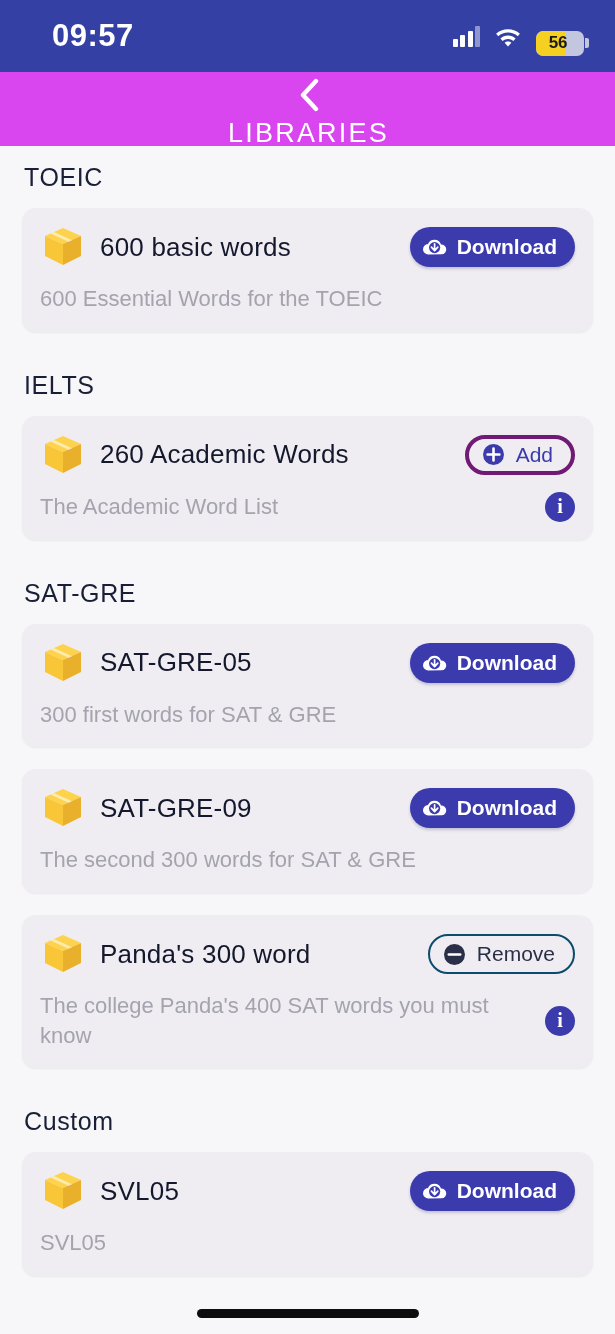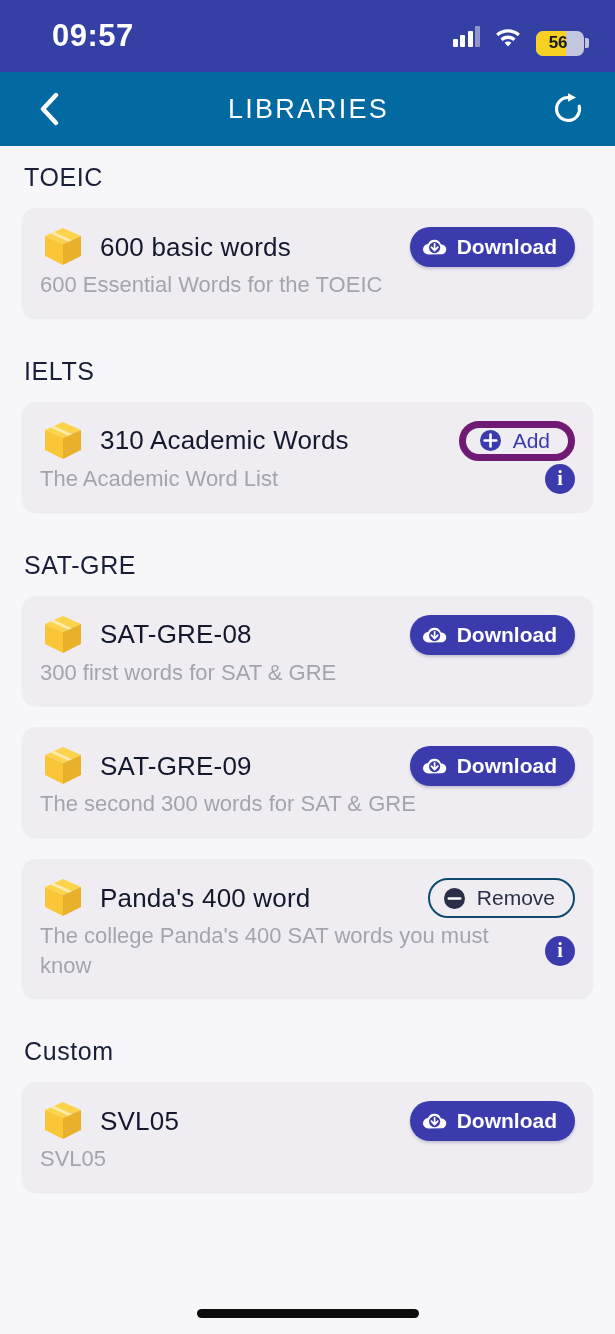--- a/index.html
+++ b/index.html
@@ -41,23 +41,24 @@
     padding-right:4px;
   }
   .batt-tip{
     width:4px; height:10px; background:#c2c6de;
     border-radius:0 2px 2px 0; margin-left:1px;
   }
   .batt-wrap{ display:flex; align-items:center;margin-top:14px; }
 
   
   .appbar{
-    height:74px; background:#0369a1;
+    height:74px; background:#d946ef;
     display:flex; align-items:center; justify-content:space-between;
     padding:0 24px 0 26px;
+    flex-direction:column;
   }
   .appbar-title{
     color:#fff; font-size:27px; font-weight:500;
     letter-spacing:2.2px; flex:1; text-align:center;
   }
   .iconbtn{
     width:46px; height:46px; display:flex; align-items:center; justify-content:center;
     flex:0 0 46px;
   }
 
@@ -80,36 +81,36 @@
   }
   .card-top{ display:flex; align-items:center; gap:14px; }
   .boxicon{ flex:0 0 46px; width:46px; height:46px; }
   .card-title{
     font-size:26px; color:#14182c; font-weight:400;
     flex:1; letter-spacing:.2px; white-space:nowrap;
     overflow:hidden; text-overflow:ellipsis;
   }
   .card-bottom{
     display:flex; align-items:center; justify-content:space-between;
-    gap:12px; min-height:28px;
+    gap:12px; margin-top:14px; min-height:28px;
   }
   .card-desc{
     font-size:22px; color:#a4a4ae; line-height:1.35;
     flex:1; font-weight:400;
   }
 
   
   .btn{
     display:inline-flex; align-items:center; gap:10px;
     border-radius:22px; height:40px; padding:0 18px 0 12px;
     font-size:21px; font-weight:bold; white-space:nowrap;
     flex:0 0 auto;
   }
   .btn-download{ background:#3b3bad; color:#fff; box-shadow:0 2px 3px rgba(40,40,90,.22); }
-  .btn-add{ background:transparent; color:#3b3bad; border:7px solid #701a75; font-weight:500;text-align:center; }
+  .btn-add{ background:transparent; color:#3b3bad; border:4px solid #701a75; font-weight:500;text-align:center; }
   .btn-remove{ background:transparent; color:#2a2f47; border:2px solid #0c4a6e; font-weight:500; }
   .btn .glyph{ flex:0 0 auto; display:flex; align-items:center; }
 
   .info-icon{
     flex:0 0 30px; width:30px; height:30px; border-radius:50%;
     background:#3b3bad; color:#fff;
     display:flex; align-items:center; justify-content:center;
     font-size:20px; font-weight:bold; font-family:"Liberation Serif", serif;
   }
 
@@ -197,21 +198,21 @@
   <div class="card">
     <div class="card-top">
       <span class="boxicon">
         <svg width="46" height="46" viewBox="0 0 46 46">
           <path d="M23 4 L41 12 L23 20 L5 12 Z" fill="#fdd34e"></path>
           <path d="M5 12 L23 20 L23 41 L5 32 Z" fill="#f9c638"></path>
           <path d="M41 12 L23 20 L23 41 L41 32 Z" fill="#e9b02b"></path>
           <path d="M14 8 L32 16.2 L28.5 17.8 L10.6 9.6 Z" fill="#fff" opacity=".55"></path>
         </svg>
       </span>
-      <span class="card-title">310 Academic Words</span>
+      <span class="card-title">260 Academic Words</span>
       <span class="btn btn-add">
         <span class="glyph">
           <svg width="25" height="25" viewBox="0 0 25 25">
             <circle cx="12.5" cy="12.5" r="10.5" fill="#3b3bad"></circle>
             <path d="M12.5 6.6 L12.5 18.4 M6.6 12.5 L18.4 12.5" stroke="#fff" stroke-width="2.6" stroke-linecap="round"></path>
           </svg>
         </span>
         <span>Add</span>
       </span>
     </div>
@@ -228,21 +229,21 @@
   <div class="card">
     <div class="card-top">
       <span class="boxicon">
         <svg width="46" height="46" viewBox="0 0 46 46">
           <path d="M23 4 L41 12 L23 20 L5 12 Z" fill="#fdd34e"></path>
           <path d="M5 12 L23 20 L23 41 L5 32 Z" fill="#f9c638"></path>
           <path d="M41 12 L23 20 L23 41 L41 32 Z" fill="#e9b02b"></path>
           <path d="M14 8 L32 16.2 L28.5 17.8 L10.6 9.6 Z" fill="#fff" opacity=".55"></path>
         </svg>
       </span>
-      <span class="card-title">SAT-GRE-08</span>
+      <span class="card-title">SAT-GRE-05</span>
       <span class="btn btn-download">
         <span class="glyph">
           <svg width="25" height="22" viewBox="0 0 25 22">
             <path d="M6.4 18.5a5.2 5.2 0 0 1-.4-10.4A6.9 6.9 0 0 1 19 8.4a4.9 4.9 0 0 1 .6 9.9z" fill="#fff"></path>
             <circle cx="12.6" cy="11.6" r="5.6" fill="#3b3bad"></circle>
             <path d="M12.6 7.8 L12.6 13.8 M9.4 11.2 L12.6 14.6 L15.8 11.2" stroke="#fff" stroke-width="1.7" fill="none" stroke-linecap="round" stroke-linejoin="round"></path>
           </svg>
         </span>
         <span>Download</span>
       </span>
@@ -282,21 +283,21 @@
   <div class="card">
     <div class="card-top">
       <span class="boxicon">
         <svg width="46" height="46" viewBox="0 0 46 46">
           <path d="M23 4 L41 12 L23 20 L5 12 Z" fill="#fdd34e"></path>
           <path d="M5 12 L23 20 L23 41 L5 32 Z" fill="#f9c638"></path>
           <path d="M41 12 L23 20 L23 41 L41 32 Z" fill="#e9b02b"></path>
           <path d="M14 8 L32 16.2 L28.5 17.8 L10.6 9.6 Z" fill="#fff" opacity=".55"></path>
         </svg>
       </span>
-      <span class="card-title">Panda's 400 word</span>
+      <span class="card-title">Panda's 300 word</span>
       <span class="btn btn-remove">
         <span class="glyph">
           <svg width="25" height="25" viewBox="0 0 25 25">
             <circle cx="12.5" cy="12.5" r="10.5" fill="#2a2f47"></circle>
             <path d="M6.8 12.5 L18.2 12.5" stroke="#fff" stroke-width="2.6" stroke-linecap="round"></path>
           </svg>
         </span>
         <span>Remove</span>
       </span>
     </div>

